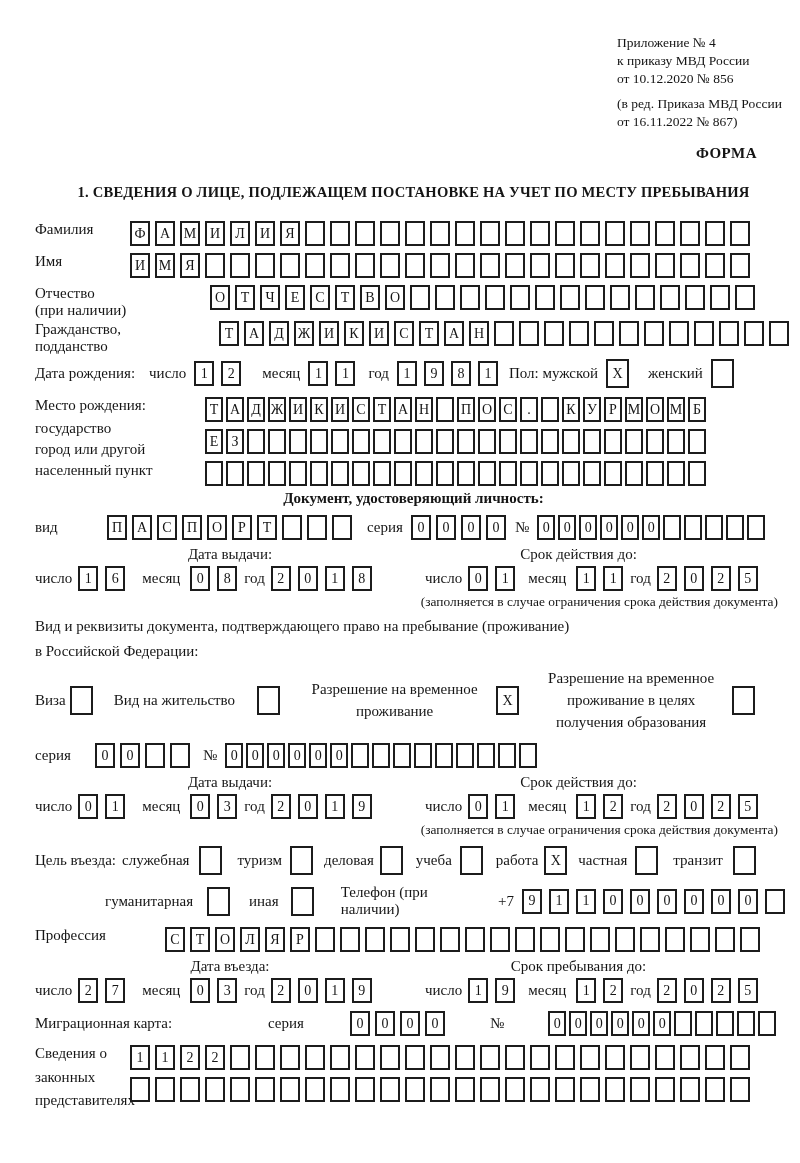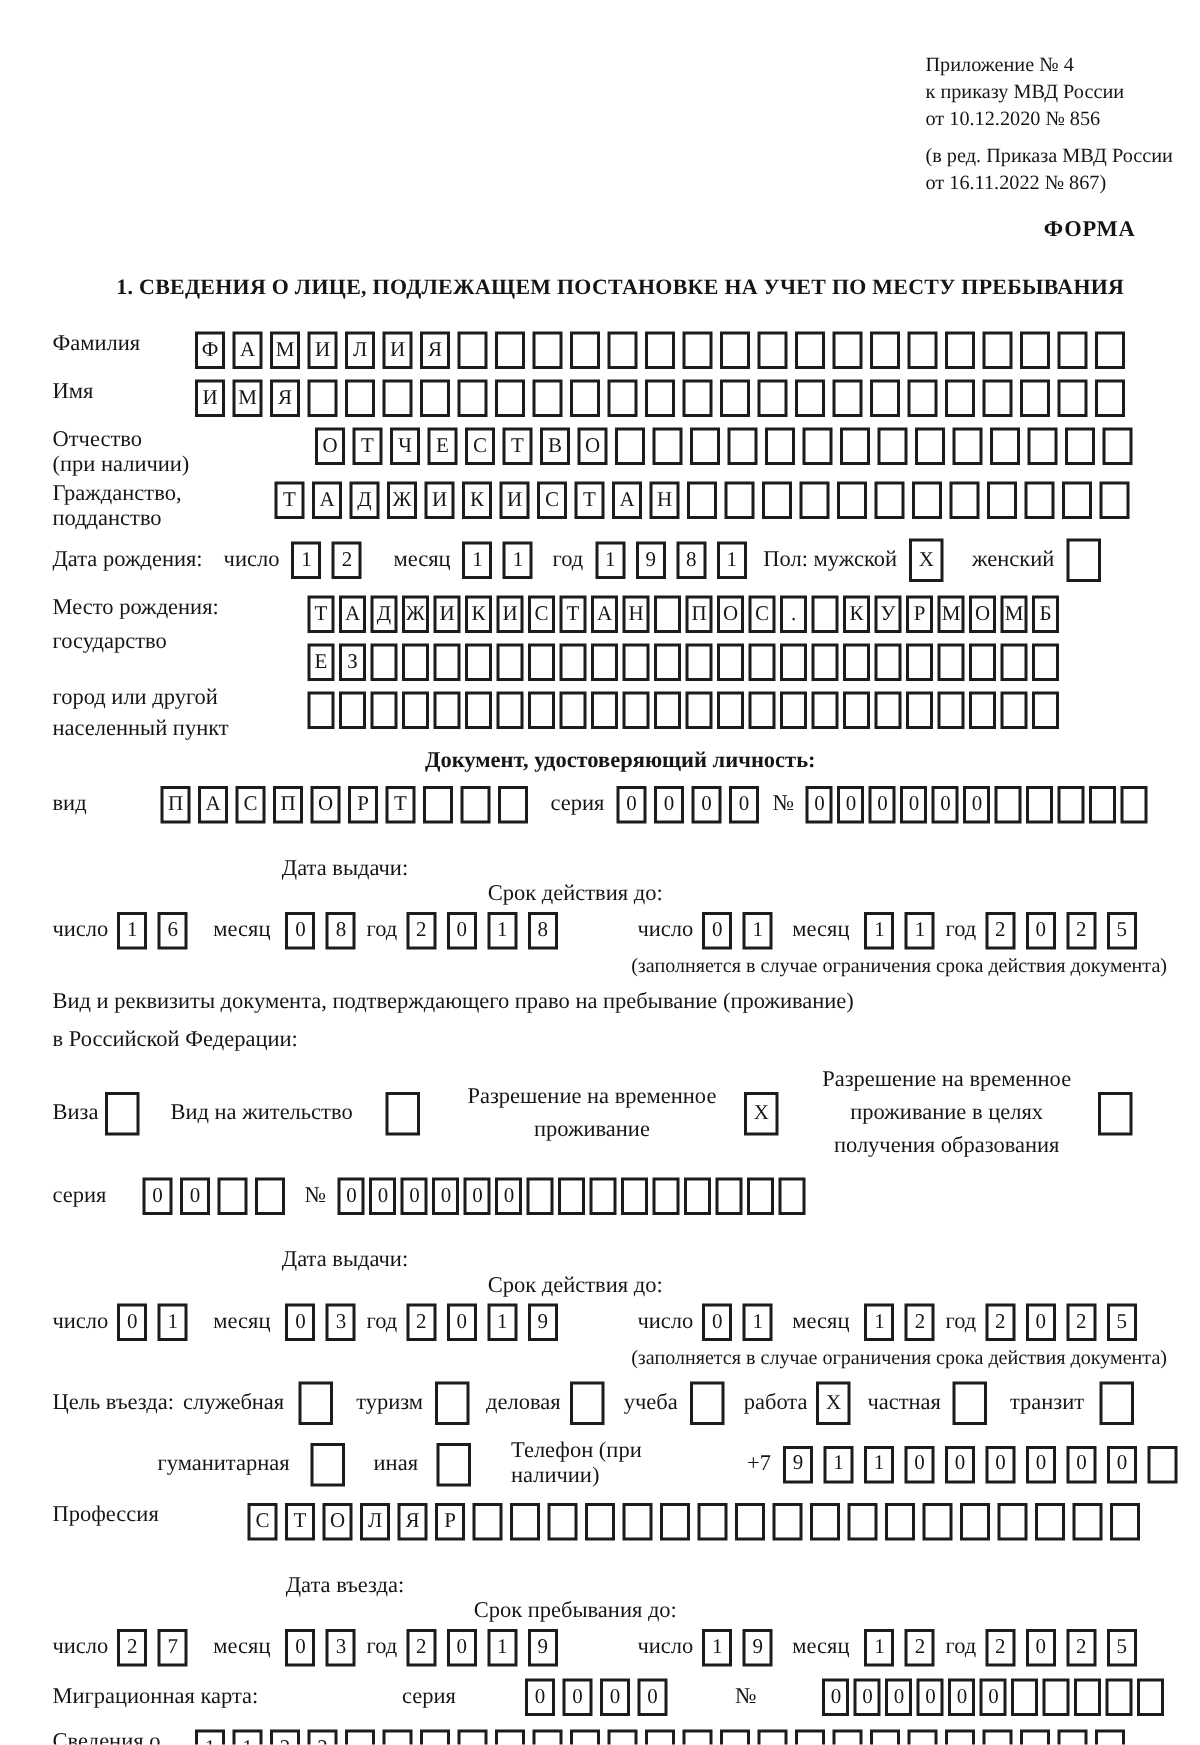--- a/index.html
+++ b/index.html
@@ -37,21 +37,21 @@
   .title{font-weight:bold;text-align:center;font-size:15.5px;line-height:1.6;margin-top:16px;}
   .blank{display:inline-block;width:52px;border-bottom:2px solid #222;margin-left:10px;vertical-align:baseline;}
 
   .sec1{font-weight:bold;text-align:center;font-size:14.6px;margin:22px 0 20px 0;letter-spacing:.2px;}
 
   .dlbl{margin:0 8px 0 14px;}
   .dlbl:first-child{margin-left:0;}
 
   .center-bold{font-weight:bold;text-align:center;margin:4px 0 8px 0;}
 
-  .dates-head{display:flex;margin-top:22px;flex-direction:column;}
+  .dates-head{display:flex;margin-top:6px;}
   .dh1{width:390px;text-align:center;}
   .dh2{flex:1;text-align:center;padding-right:60px;}
   .dates-row{display:flex;align-items:center;margin-top:3px;}
   .dleft{display:flex;align-items:center;width:390px;padding-left:0px;}
   .dright{display:flex;align-items:center;}
   .footnote{text-align:right;padding-right:14px;font-size:13.4px;margin:3px 0 8px 0;}
 
   .permit-row{display:flex;align-items:center;margin:4px 0 10px 0;}
   .permit-lbl{text-align:center;line-height:1.45;}
   .legal{display:flex;align-items:flex-start;}
@@ -161,21 +161,21 @@
         <span class="cell"></span>
         <span class="cell"></span>
         <span class="cell"></span>
         <span class="cell"></span>
         <span class="cell"></span>
         <span class="cell"></span>
         <span class="cell"></span>
       </div>
   </div>
 
-  <div class="frow" style="margin-bottom:4px;">
+  <div class="frow" style="margin-bottom:4px;gap:36px;">
     <div class="flabel w148">
       <div>Гражданство,</div>
       <div>подданство</div>
     </div>
     <div class="cells">
         <span class="cell">Т</span>
         <span class="cell">А</span>
         <span class="cell">Д</span>
         <span class="cell">Ж</span>
         <span class="cell">И</span>
@@ -226,21 +226,21 @@
     <span class="dlbl">женский</span>
     <span class="cells check">
         <span class="cell"></span>
       </span>
   </div>
 
   <div class="frow" style="margin-bottom:2px;">
     <div class="flabel w170">
       <div>Место рождения:</div>
       <div style="margin-top:6px;">государство</div>
-      <div style="margin-top:20px;">город или другой</div>
+      <div style="margin-top:4px;">город или другой</div>
       <div style="margin-top:4px;">населенный пункт</div>
     </div>
     <div>
       <div class="cells tight" style="display:flex;margin-bottom:7px;">
           <span class="cell">Т</span>
           <span class="cell">А</span>
           <span class="cell">Д</span>
           <span class="cell">Ж</span>
           <span class="cell">И</span>
           <span class="cell">К</span>

